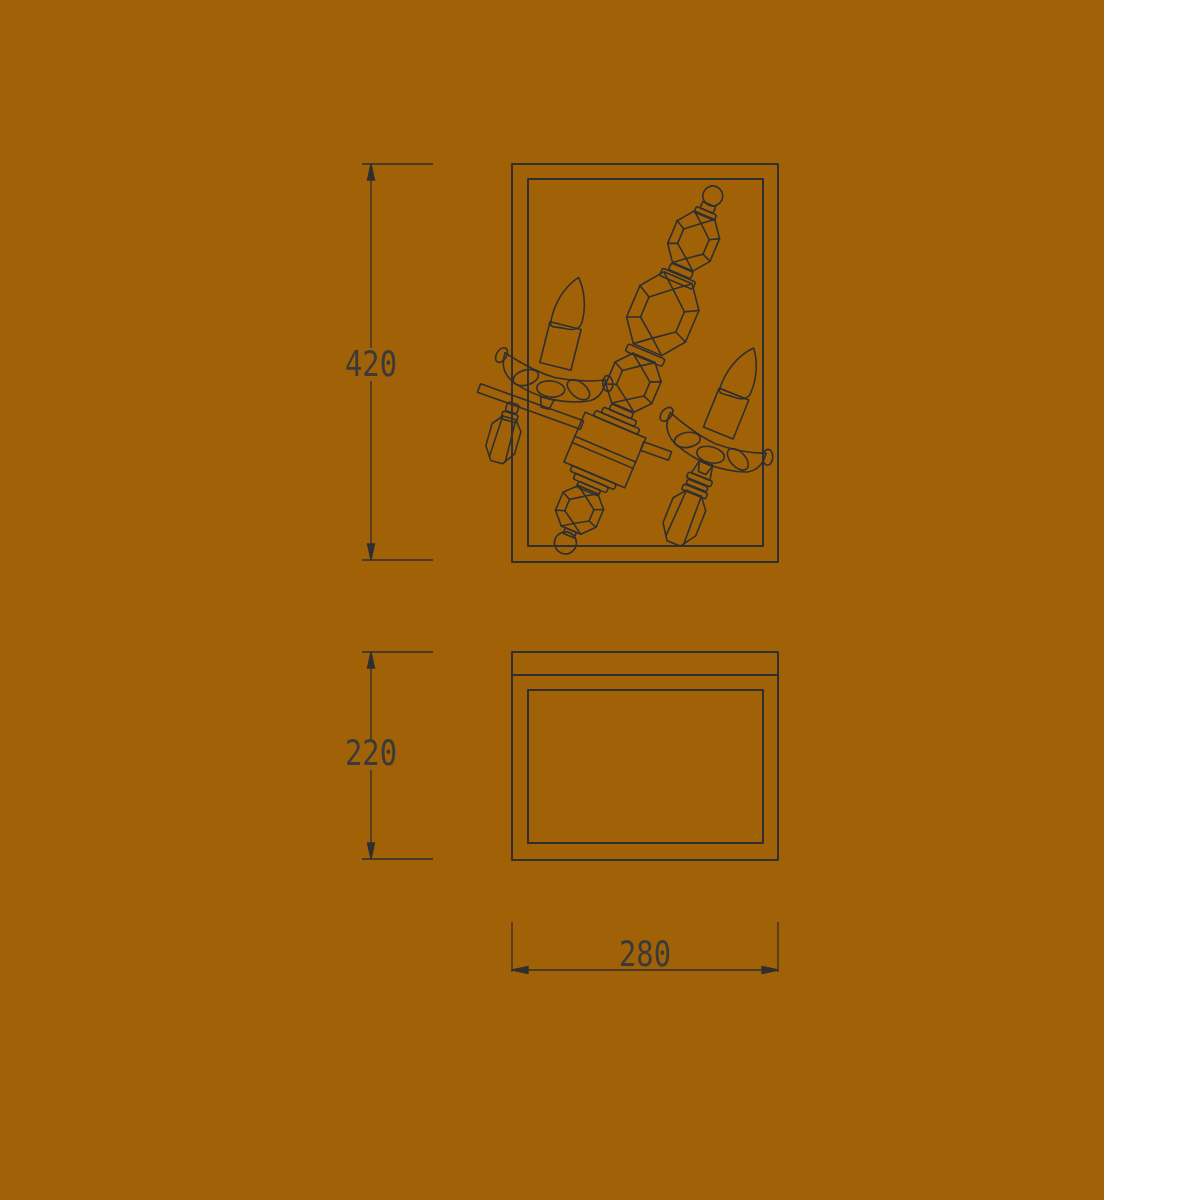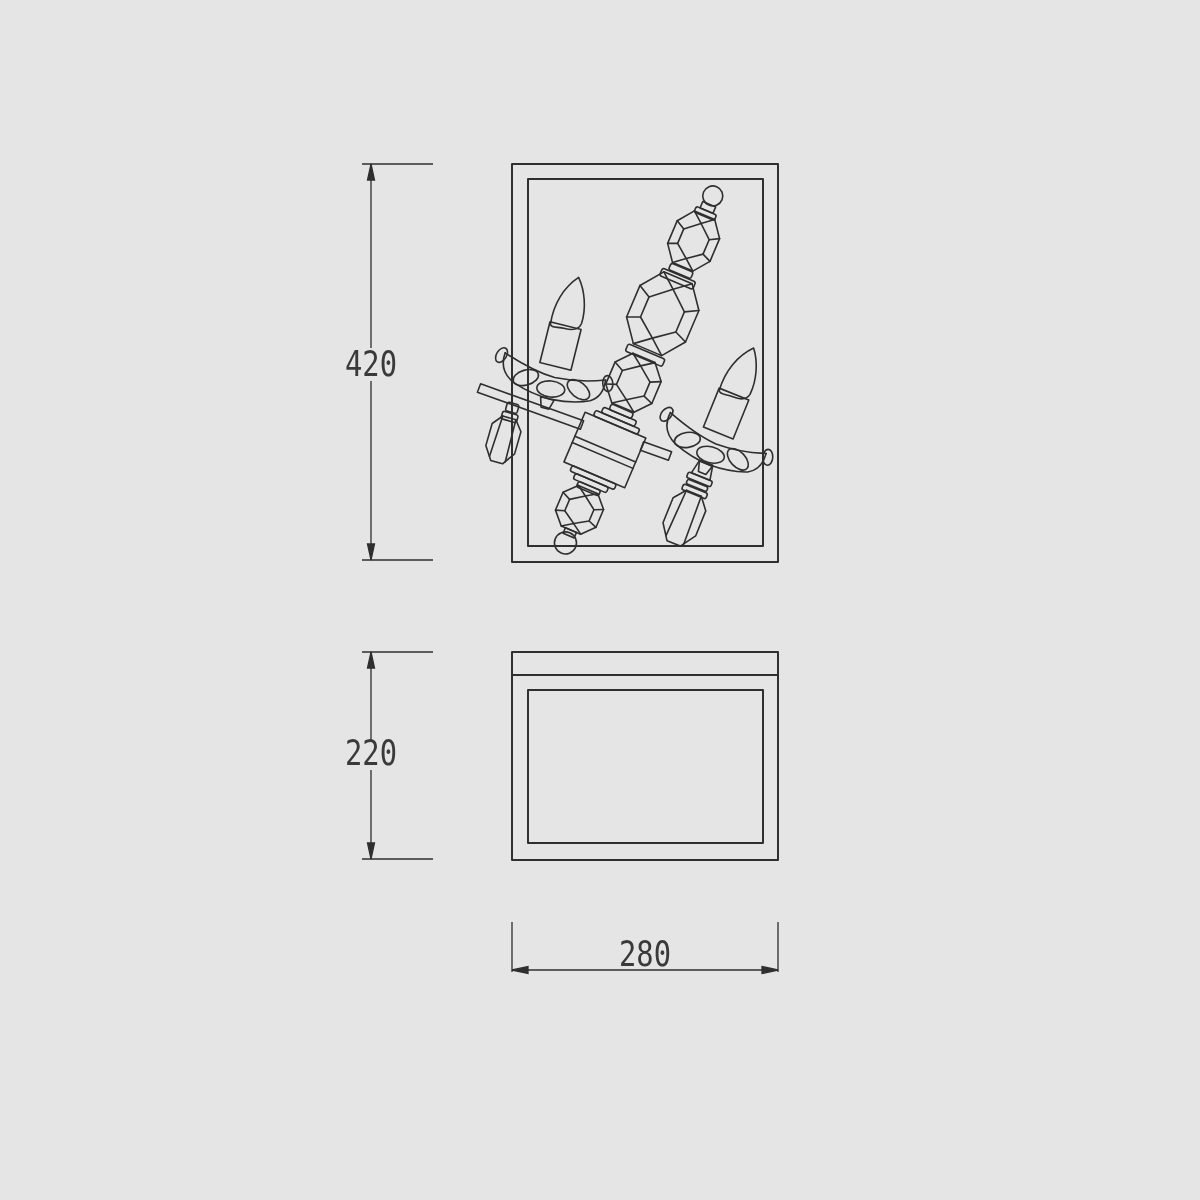--- a/index.html
+++ b/index.html
@@ -1,16 +1,16 @@
 <!DOCTYPE html>
 <html><head>
 <meta charset="utf-8">
 <style>
   html,body{margin:0;padding:0;background:#ffffff;width:1200px;height:1200px;overflow:hidden;}
-  .canvas-wrap{position:relative;width:1200px;height:1200px;background:#e5e5e5;text-align:center;}
+  .canvas-wrap{position:relative;width:1104px;height:1200px;background:#a16207;text-align:center;}
   svg{display:block;}
   .dim-text{
     font-family:"DejaVu Sans Mono","Liberation Mono",monospace;
     fill:#3a3a3a;
   }
 </style>
 </head>
 <body>
 
 <div class="canvas-wrap">

